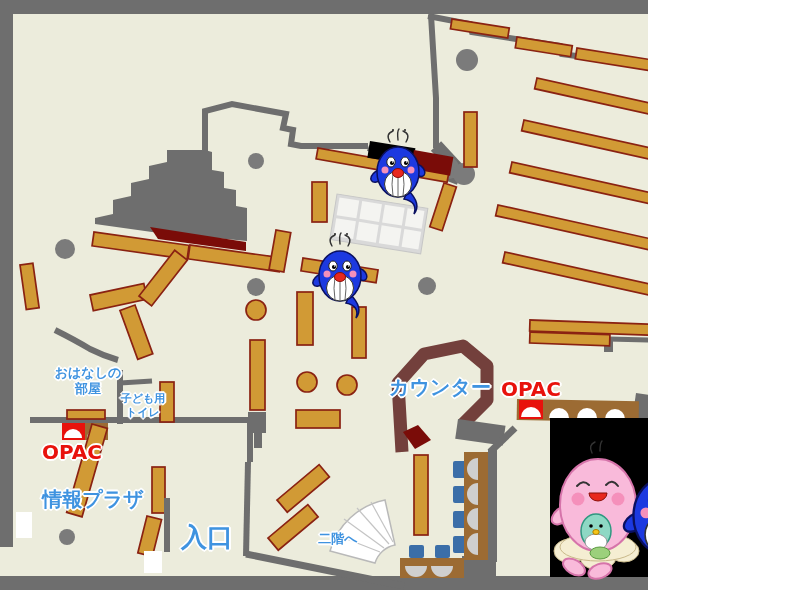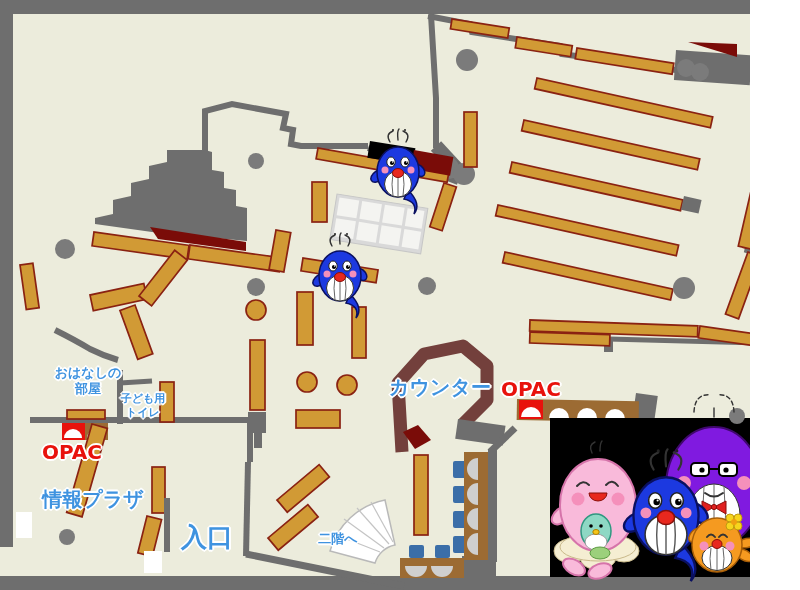--- a/index.html
+++ b/index.html
@@ -1,17 +1,17 @@
 <!DOCTYPE html>
 <html style="--floor: #ececdc; --wall: #6e6e6e; --shelf: #d19a35; --shelf-border: #8a2212; --dark-red: #7a0c08; --counter: #73403c; --label-blue: #3f93e0; --label-red: #e8120c; --chair-blue: #3b6ea8; --desk-brown: #9c6b33; --pillar: #7b7b7b; --photo-bg: #000000; --whale-blue: #1c39e0; --whale-pink: #f9bada; --whale-purple: #801ae0; --whale-orange: #f59a20; --whale-teal: #8ed8c4;"><head>
 <meta charset="utf-8">
 <style>
   html,body{margin:0;padding:0;background:#fff;}
   #stage{
-    position:relative;width:750px;height:590px;overflow:hidden;
+    position:relative;width:648px;height:590px;overflow:hidden;
     background:#fff;
     font-family:"DejaVu Sans","Liberation Sans",sans-serif;
   }
   #stage svg{position:absolute;left:0;top:0;}
   
   .floor{fill:var(--floor)}
   .frame{fill:var(--wall)}
   .wall-s{stroke:var(--wall);fill:none}
   .wall-f{fill:var(--wall)}
   .shelf{fill:var(--shelf);stroke:var(--shelf-border);stroke-width:1.7}

